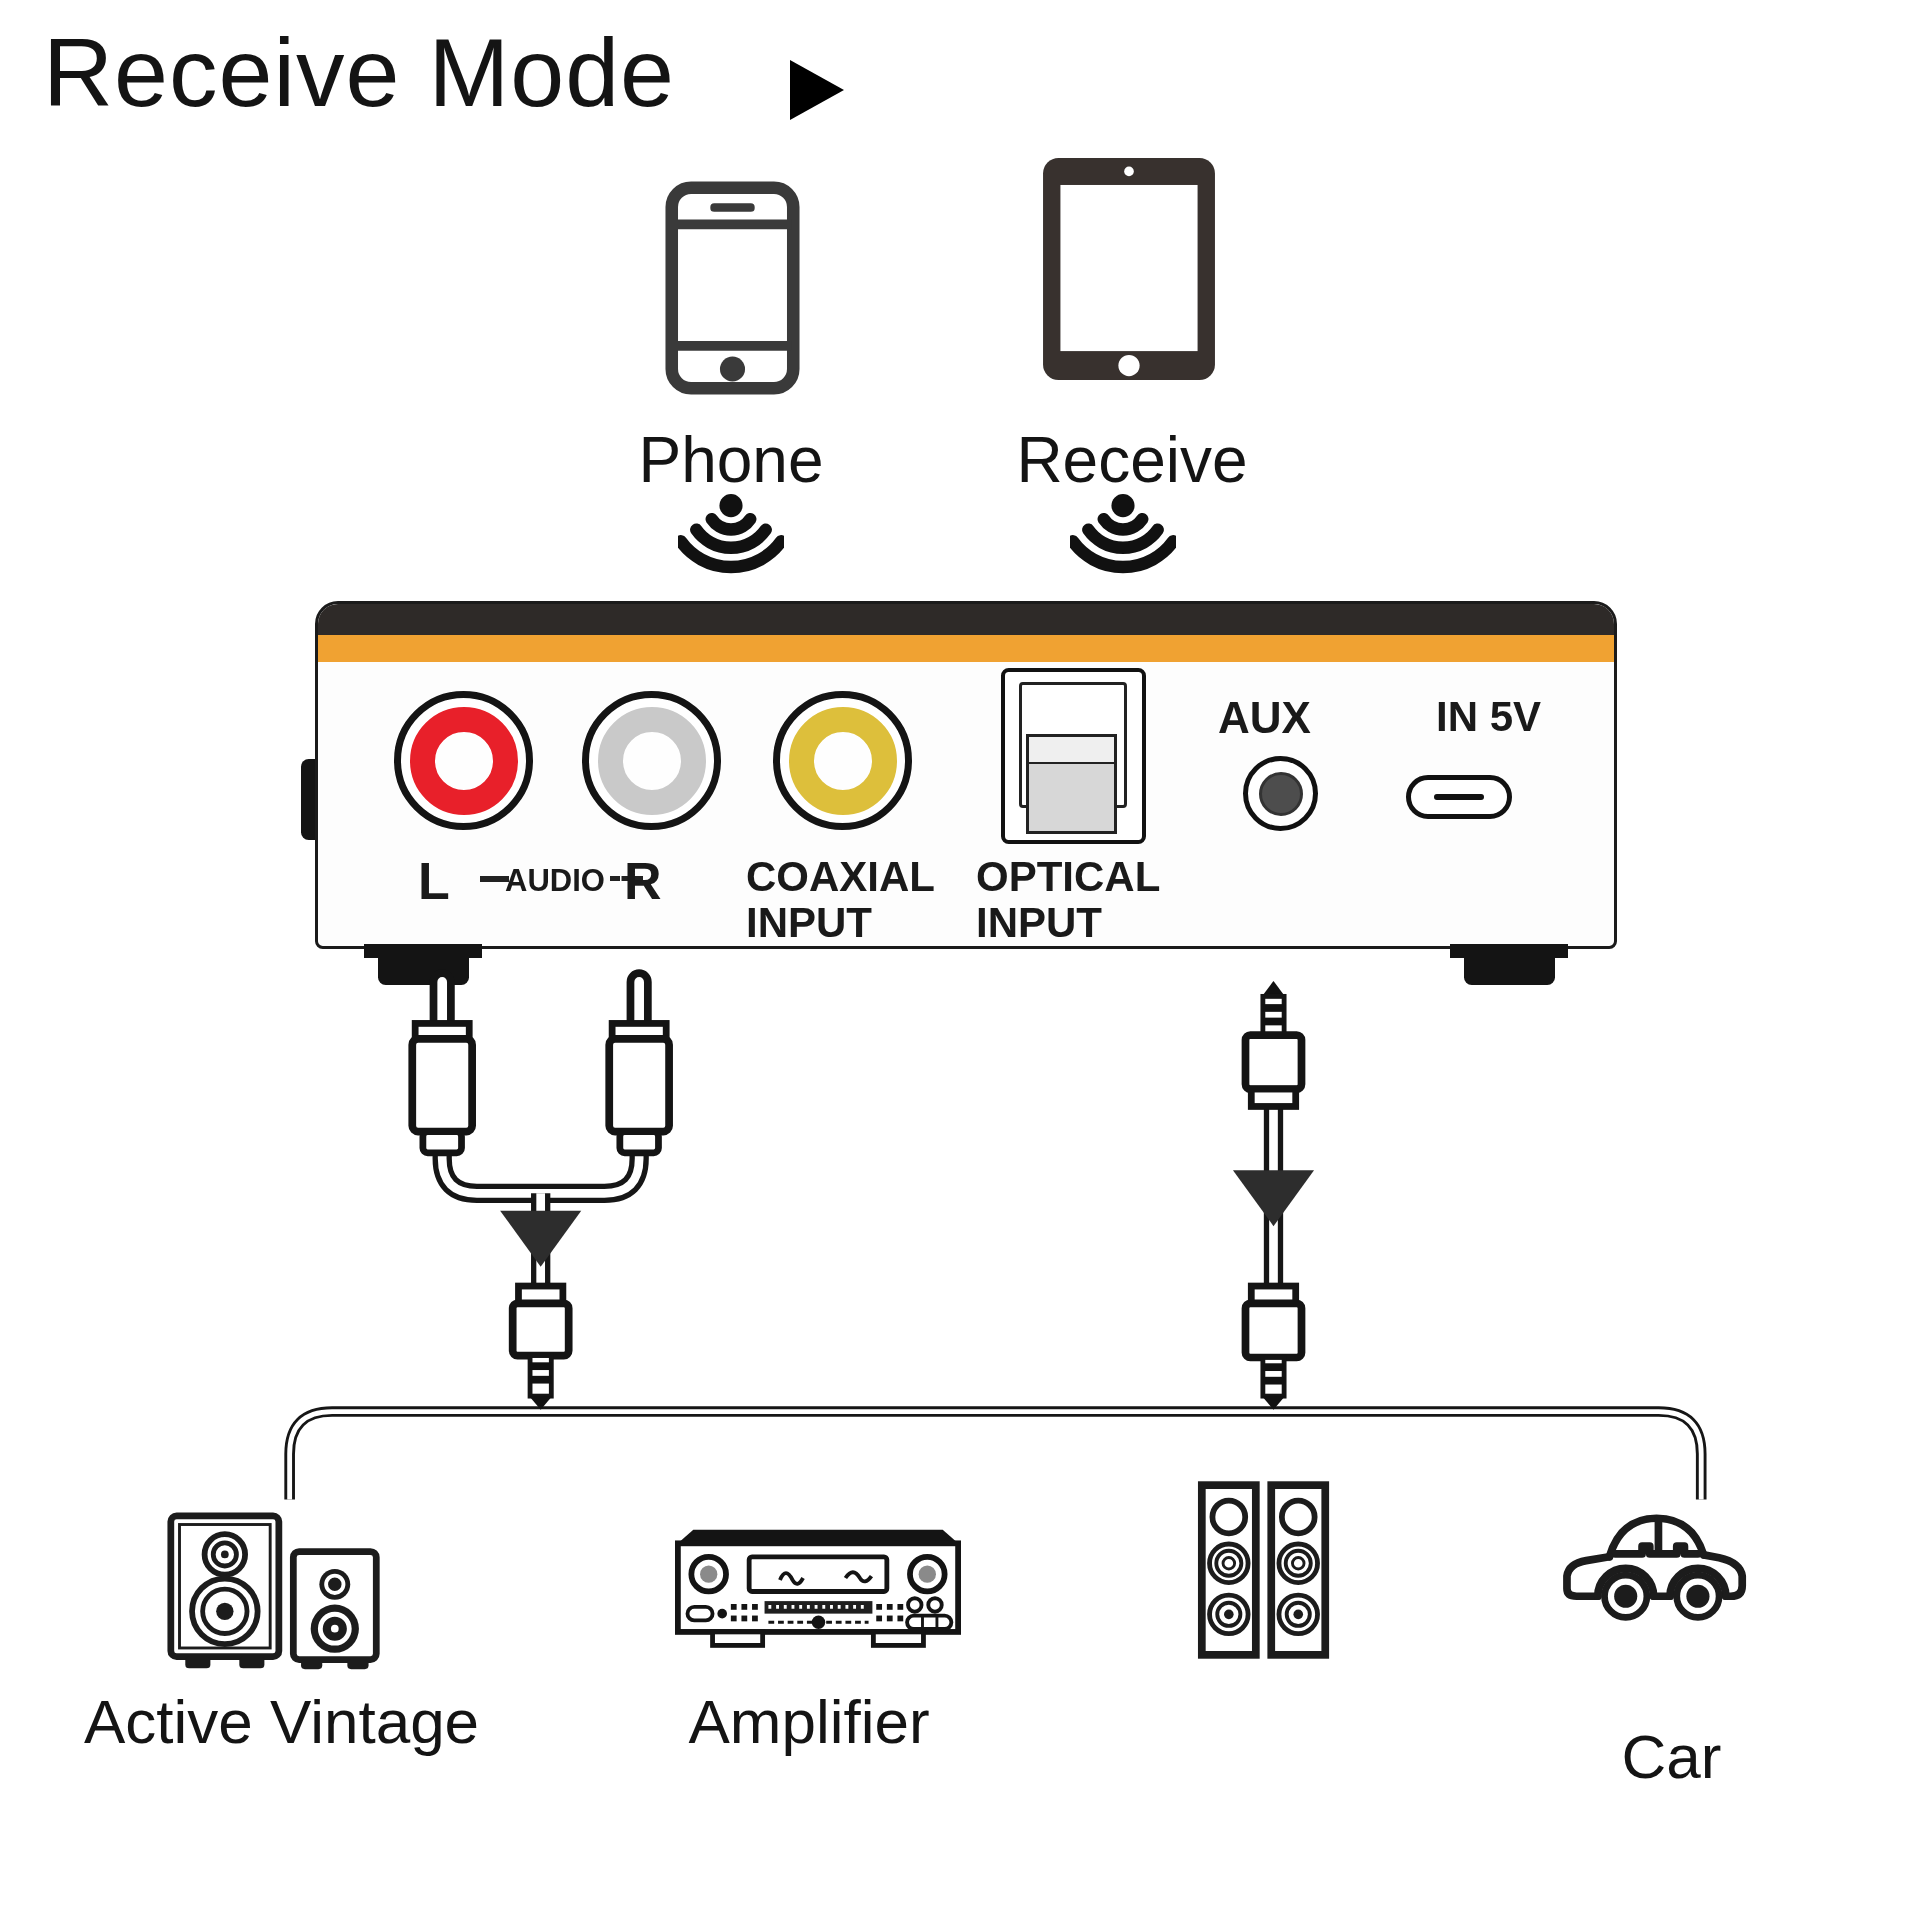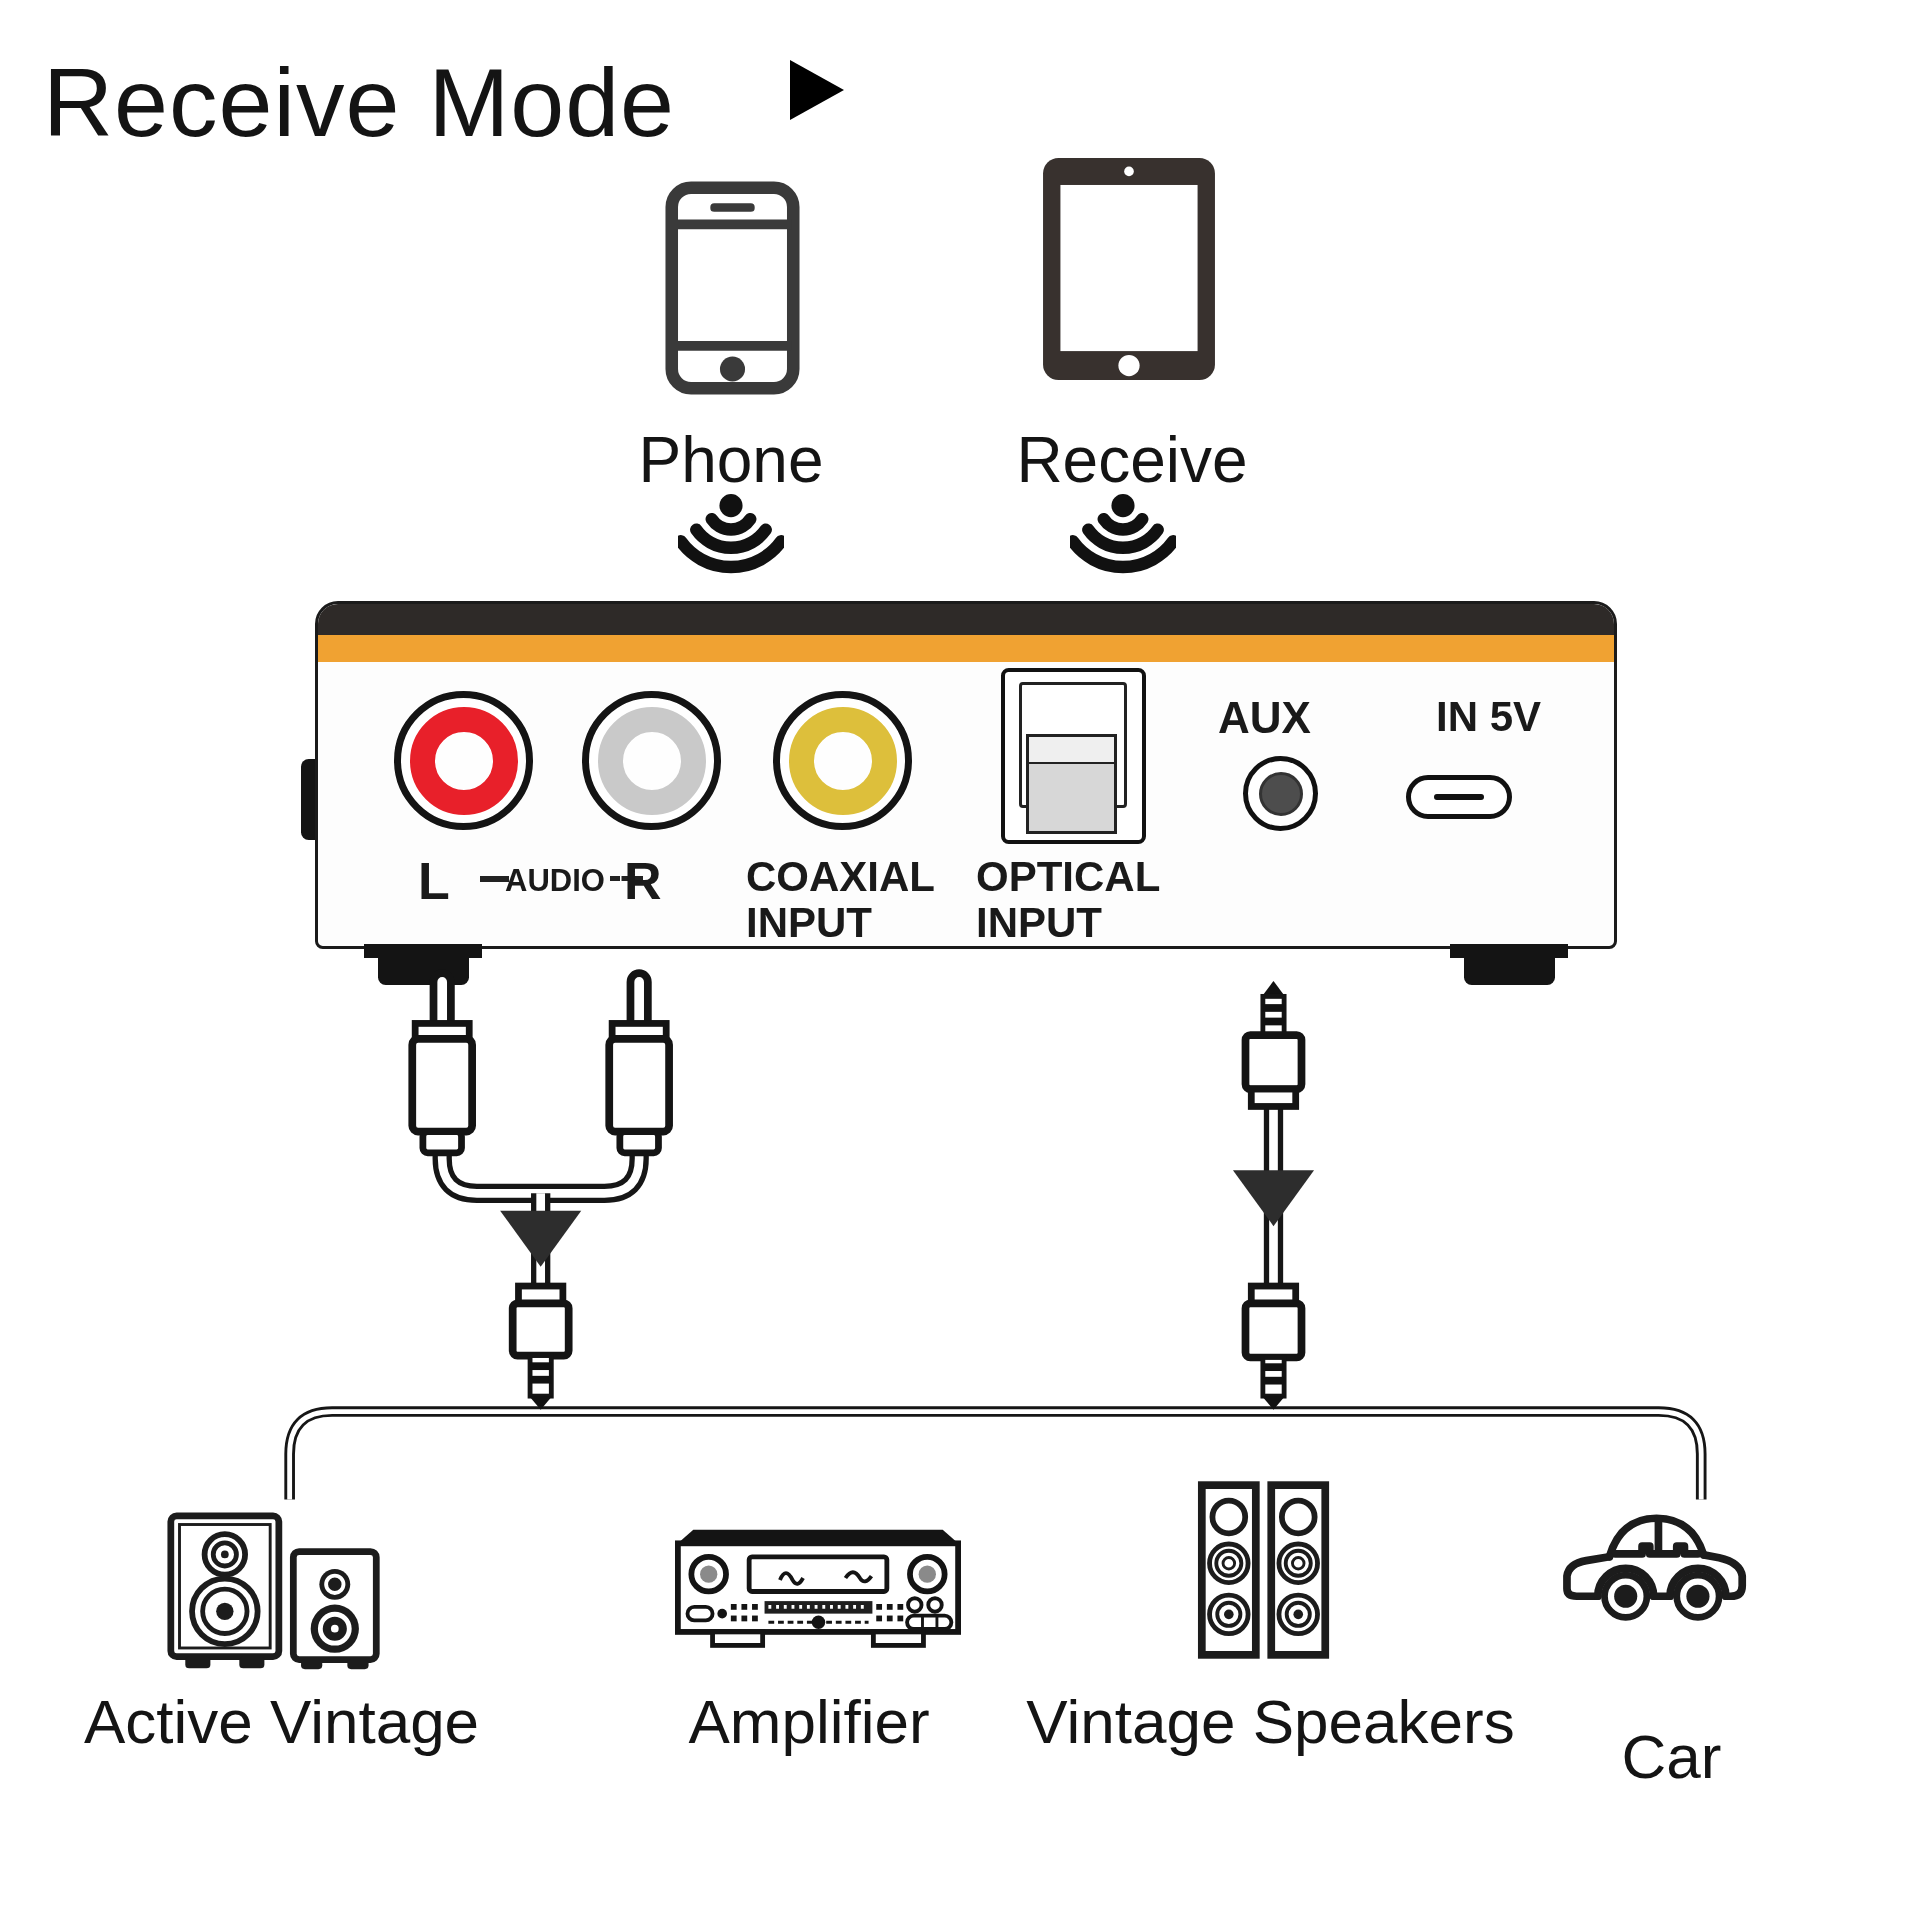--- a/index.html
+++ b/index.html
@@ -1,20 +1,20 @@
 <!DOCTYPE html>
 <html><head>
 <meta charset="utf-8">
 <style>
   html,body{margin:0;padding:0;background:#fff;}
   .canvas{position:relative;width:1931px;height:1931px;background:#ffffff;
           font-family:"Liberation Sans",sans-serif;color:#111;overflow:hidden;}
   .abs{position:absolute;}
   
-  .page-title{left:43px;top:17.4px;font-size:97px;font-weight:400;letter-spacing:1px;color:#141414;white-space:nowrap;margin-top:30px;}
+  .page-title{left:43px;top:17.4px;font-size:97px;font-weight:400;letter-spacing:1px;color:#141414;white-space:nowrap;}
   .title-arrow{left:790px;top:60px;width:0;height:0;border-top:30px solid transparent;
                border-bottom:30px solid transparent;border-left:54px solid #000;}
   
   .lbl{position:absolute;text-align:center;color:#141414;white-space:nowrap;margin-top:6px;}
   .src-lbl{font-size:64px;}
   .out-lbl{font-size:62px;}
   
   .device{left:315px;top:601px;width:1302px;height:348px;background:#fdfdfd;
           border:3.9px solid #1b1b1b;border-radius:23px 23px 7.7px 7.7px;box-sizing:border-box;overflow:hidden;}
   .device-top-bar{position:absolute;left:0;top:0;width:100%;height:31px;background:#2e2a28;}
@@ -267,21 +267,20 @@
       <circle cx="105" cy="38" r="17" stroke-width="6"></circle>
       <circle cx="105" cy="86" r="20" stroke-width="5"></circle>
       <circle cx="105" cy="86" r="13" stroke-width="4"></circle>
       <circle cx="105" cy="86" r="6" stroke-width="3"></circle>
       <circle cx="105" cy="139" r="20" stroke-width="5"></circle>
       <circle cx="105" cy="139" r="12" stroke-width="4"></circle>
     </g>
     <circle cx="33" cy="139" r="5" fill="#1c1c1c"></circle>
     <circle cx="105" cy="139" r="5" fill="#1c1c1c"></circle>
   </svg>
-  <div class="lbl out-lbl" style="left:1010px;top:1680px;width:521px;">Vintage Speakers</div>
 
   <svg class="abs" style="left:1553px;top:1499px" width="208" height="130" viewBox="0 0 215 135">
     <g fill="none" stroke="#1c1c1c" stroke-width="8" stroke-linecap="round" stroke-linejoin="round">
       <path d="M58,60 Q70,20 107,20 Q144,20 156,58"></path>
       <path d="M109,21 L109,56"></path>
       <path d="M64,57 H92 V49 H100 V57 H128 V49 H136 V57 H150"></path>
       <path d="M58,60 L34,64 Q16,67 14,80 L14,93 Q14,101 24,101 L46,101"></path>
       <path d="M46,101 A29,29 0 0 1 104,101"></path>
       <path d="M104,101 L121,101"></path>
       <path d="M121,101 A29,29 0 0 1 179,101"></path>

